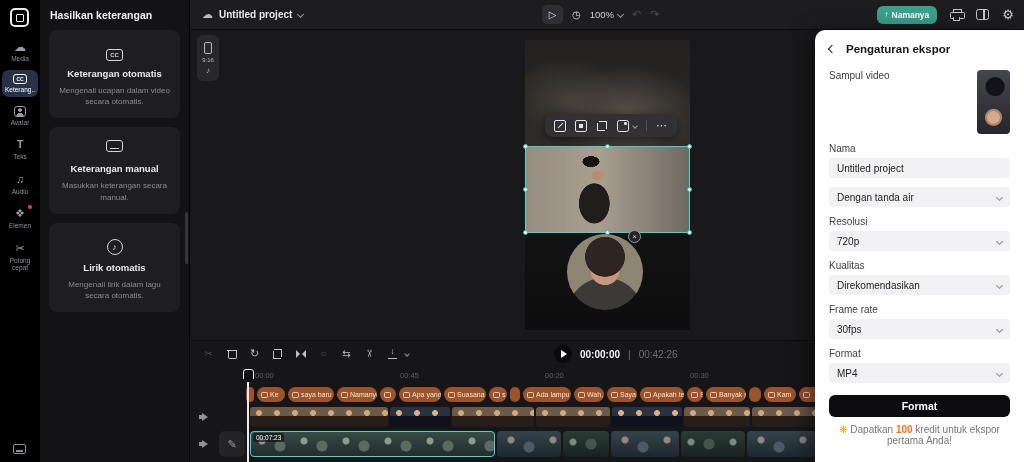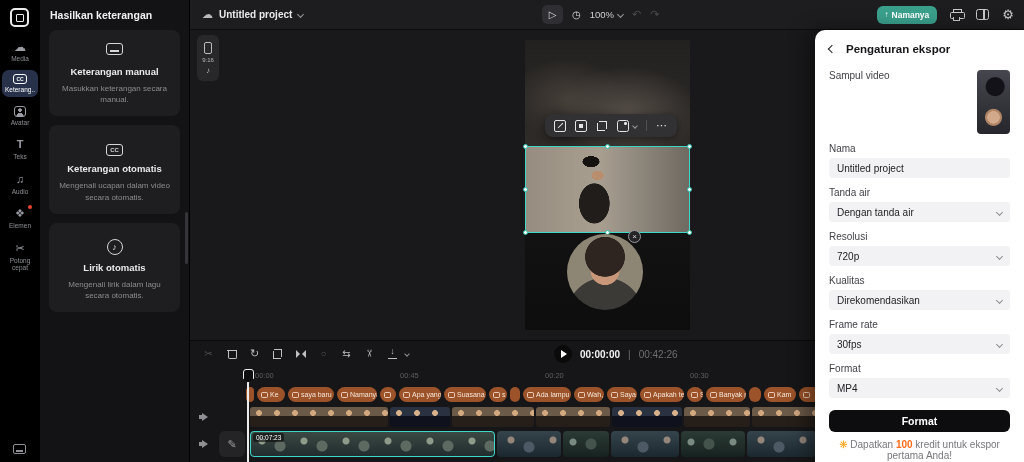--- a/index.html
+++ b/index.html
@@ -247,29 +247,29 @@
         </div>
       </div>
     <span class="rail-bottom"></span>
   </div>
 
   <div id="cap-panel">
     <div id="cap-title">Hasilkan keterangan</div>
     <div id="cards">
 
         <div class="card">
+          <span class="cico cc-badge"></span>
+          <div class="card-title">Keterangan otomatis</div>
+          <div class="card-desc">Mengenali ucapan dalam video secara otomatis.</div>
+        </div>
+
+        <div class="card">
           <span class="cico manual"></span>
           <div class="card-title">Keterangan manual</div>
           <div class="card-desc">Masukkan keterangan secara manual.</div>
-        </div>
-
-        <div class="card">
-          <span class="cico cc-badge"></span>
-          <div class="card-title">Keterangan otomatis</div>
-          <div class="card-desc">Mengenali ucapan dalam video secara otomatis.</div>
         </div>
 
         <div class="card">
           <span class="cico lyrics"></span>
           <div class="card-title">Lirik otomatis</div>
           <div class="card-desc">Mengenali lirik dalam lagu secara otomatis.</div>
         </div>
       </div>
     <span id="cap-scroll"></span>
   </div>
@@ -521,21 +521,20 @@
 
         <div class="fld input">
           <div class="fld-label">Nama</div>
           <div class="fld-box">
             <span class="fld-val">Untitled project</span>
 
           </div>
         </div>
 
         <div class="fld select">
-          <div class="fld-label">Tanda air</div>
           <div class="fld-box">
             <span class="fld-val">Dengan tanda air</span>
             <i class="chev"></i>
           </div>
         </div>
 
         <div class="fld select">
           <div class="fld-label">Resolusi</div>
           <div class="fld-box">
             <span class="fld-val">720p</span>

